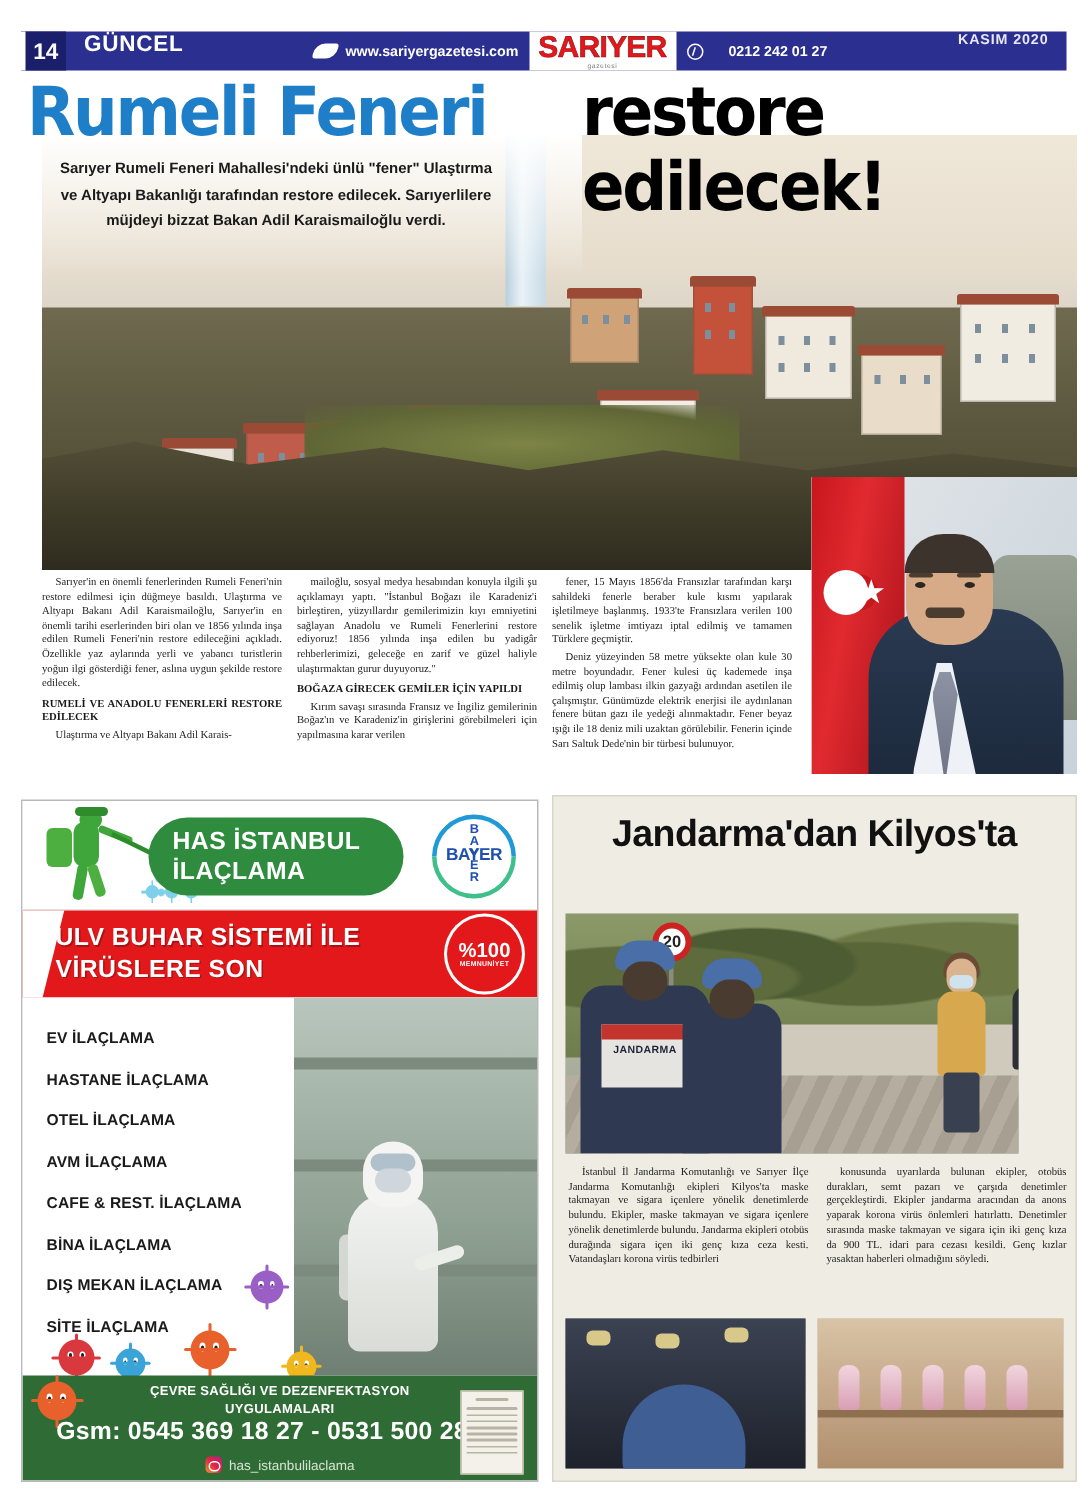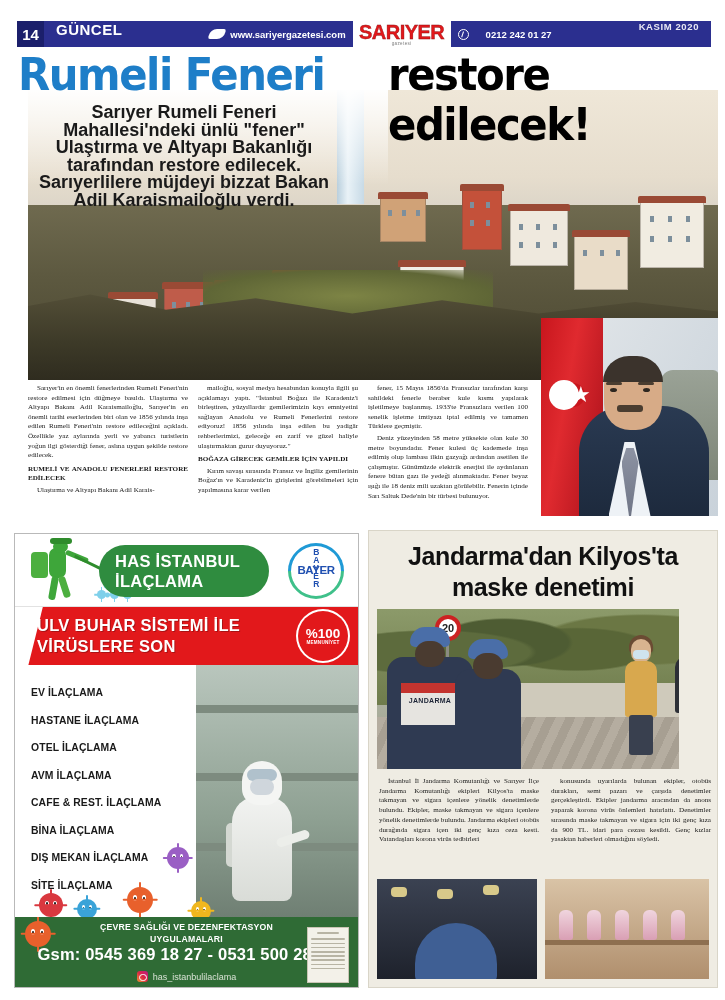--- a/index.html
+++ b/index.html
@@ -82,21 +82,21 @@
     font-family: "DejaVu Sans", sans-serif;
     font-weight: bold; font-size: 45px; line-height: 50px;
     letter-spacing: -1.6px;
     transform: scaleX(0.93); transform-origin: left top;
   }
   .hl-blue { left: 0; color: #1e7ec8; }
   .hl-black { left: 370px; color: #000; }
 
   .kicker {
     position: absolute; left: 34px; top: 104px; width: 300px;
-    text-align: center; font-size: 18px; line-height: 17.6px;
+    text-align: center; font-size: 10px; line-height: 17.6px;
     font-weight: bold; color: #1a1a1a;
   }
 
   
   .top-photo {
     position: absolute; left: 28px; top: 90px; width: 690px; height: 290px;
     overflow: hidden; background: #bcc6cc;
   }
   .sky {
     position: absolute; inset: 0;
@@ -788,21 +788,20 @@
           <i></i>
           <i></i>
           <i></i>
       </div>
     </div>
   </div>
 
   <div class="right-art">
     <div class="ra-head">
       <div>Jandarma'dan Kilyos'ta</div>
-      <div>maske denetimi</div>
     </div>
 
     <div class="ra-photo">
       <div class="rp-sky"></div>
       <div class="rp-trees"></div>
       <div class="rp-wall"></div>
       <div class="rp-ground"></div>
       <div class="rp-sign-post"></div>
       <div class="rp-sign">20</div>
 

